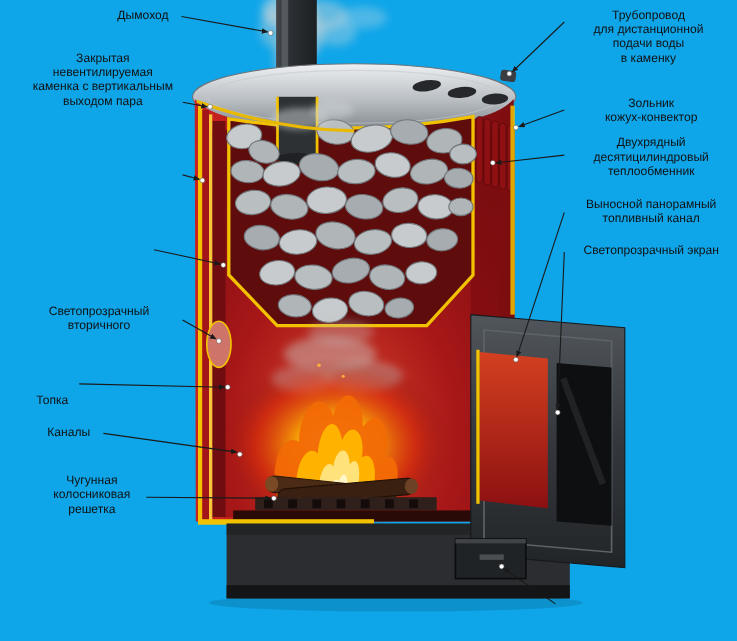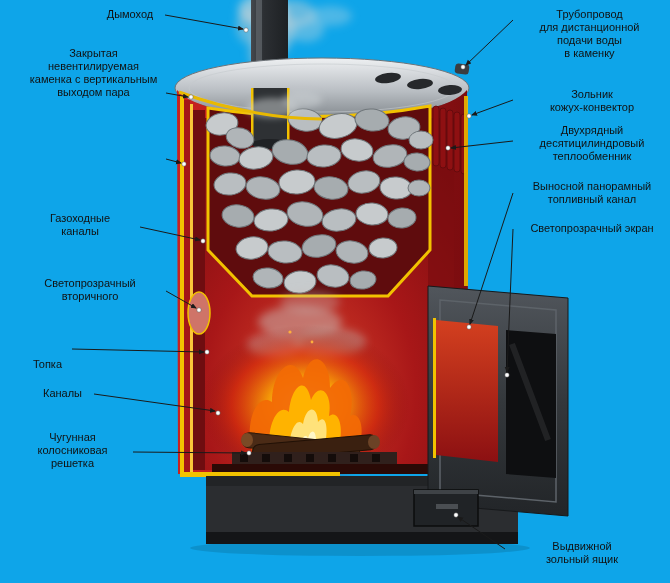--- a/index.html
+++ b/index.html
@@ -263,39 +263,35 @@
     <line x1="513" y1="229" x2="507" y2="372" marker-end="url(#arr)"></line>
     <line x1="505" y1="549" x2="458" y2="517" marker-end="url(#arr)"></line>
   </g>
 </svg>
 
 <div class="label lc" style="left:75px;top:8px;width:110px">Дымоход</div>
 <div class="label lc" style="left:16px;top:47px;width:155px">Закрытая
 невентилируемая
 каменка с вертикальным
 выходом пара</div>
-<div class="label lc" style="left:25px;top:212px;width:110px">Газоходные
-каналы</div>
 <div class="label lc" style="left:15px;top:277px;width:150px">Светопрозрачный
 вторичного</div>
 <div class="label lc" style="left:15px;top:358px;width:65px">Топка</div>
 <div class="label lc" style="left:25px;top:387px;width:75px">Каналы</div>
-<div class="label lc" style="left:15px;top:431px;width:115px">Чугунная
+<div class="label lc" style="left:26px;top:431px;width:115px">Чугунная
 колосниковая
 решетка</div>
 
 <div class="label lr" style="left:517px;top:8px;width:145px">Трубопровод
 для дистанционной
 подачи воды
 в каменку</div>
 <div class="label lr" style="left:517px;top:88px;width:150px">Зольник
 кожух-конвектор</div>
 <div class="label lr" style="left:517px;top:124px;width:150px">Двухрядный
 десятицилиндровый
 теплообменник</div>
 <div class="label lr" style="left:517px;top:222px;width:150px">Светопрозрачный экран</div>
 <div class="label lr" style="left:517px;top:180px;width:150px">Выносной панорамный
 топливный канал</div>
 
-<div class="label lr" style="left:512px;top:540px;width:140px">Выдвижной
-зольный ящик</div>
 
 </div>
 
 </body></html>

